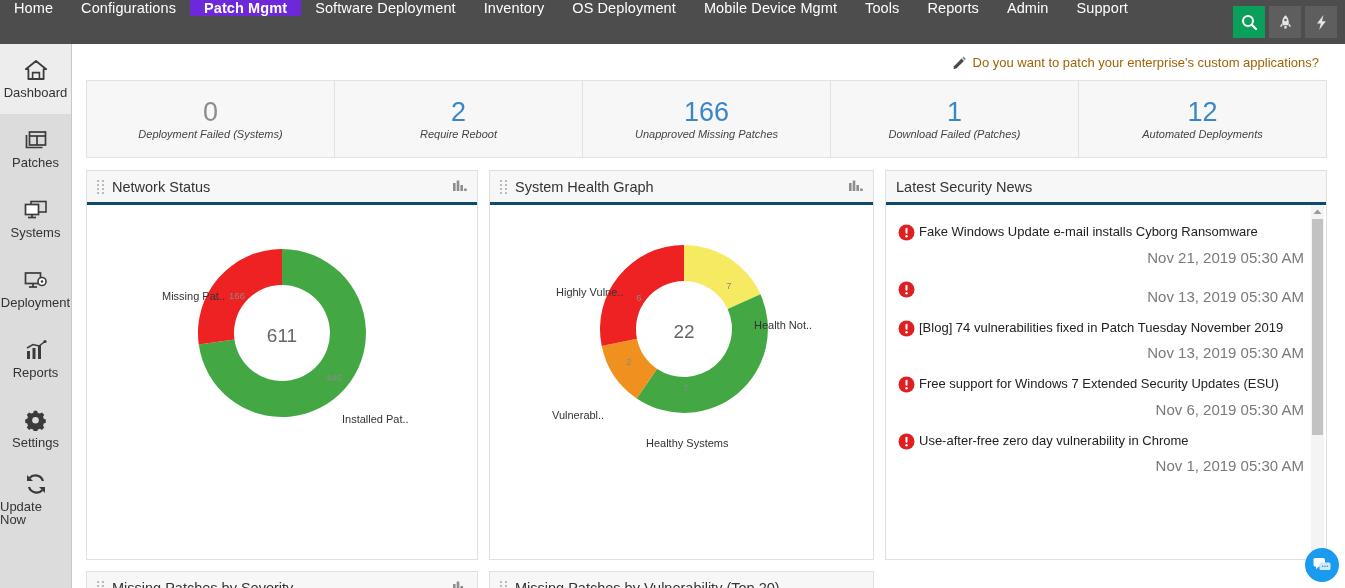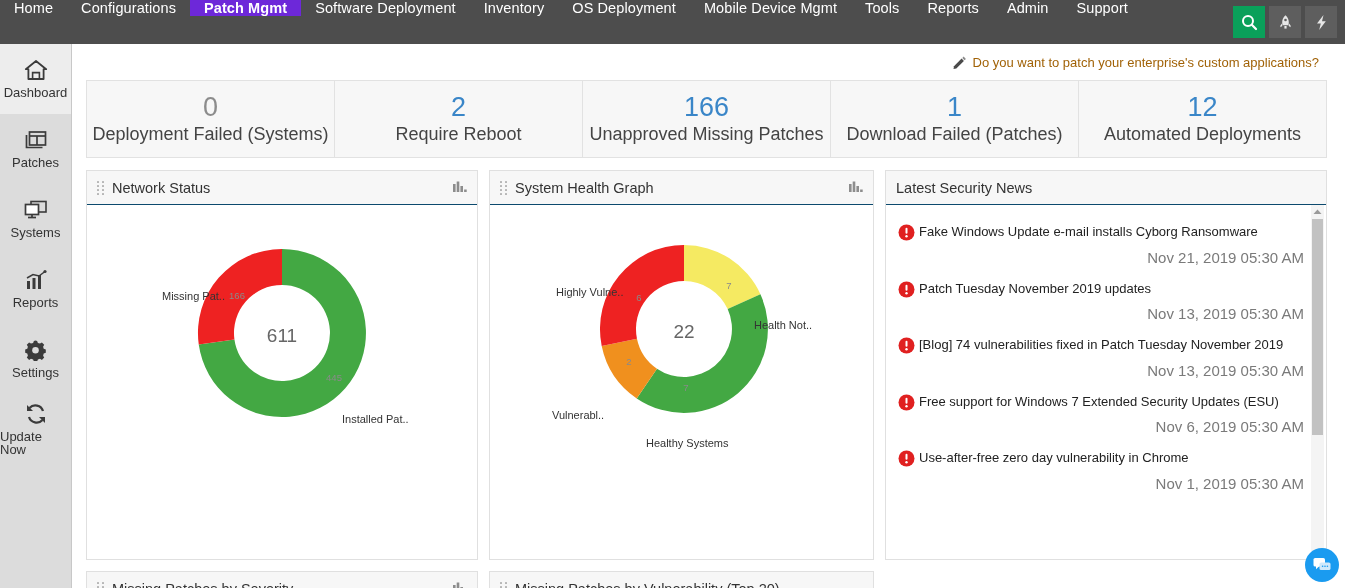--- a/index.html
+++ b/index.html
@@ -100,40 +100,40 @@
     display: flex; flex-direction: column;
     align-items: center; justify-content: center;
     gap: 2px;
     border-right: 1px solid #e2e2e2;
     cursor: pointer;
   }
   .kpi:last-child { border-right: none; }
   .kpi-value { font-size: 27px; font-weight: 400; line-height: 1.05; }
   .kpi-value.blue { color: #3a86c8; }
   .kpi-value.gray { color: #8c8c8c; }
-  .kpi-label { font-size: 18px; color: #444; }
+  .kpi-label { font-size: 11px; color: #444; font-style: italic; }
 
   
   .cards {
     display: flex;
     gap: 11px;
     margin-top: 12px;
   }
   .col-left  { width: 392px; }
   .col-mid   { width: 385px; }
   .col-right { flex: 1; }
 
   .card {
     border: 1px solid #e0e0e0;
     background: #fff;
   }
   .card-head {
     height: 34px;
     background: #f7f7f7;
-    border-bottom: 1px solid #0c4a6e;
+    border-bottom: 3px solid #0c4a6e;
     display: flex; align-items: center;
     padding: 0 10px;
     gap: 8px;
   }
   .card-title { font-size: 14.5px; color: #333; flex: 1; }
   .drag-handle {
     width: 7px; height: 14px;
     display: grid;
     grid-template-columns: 2px 2px;
     grid-template-rows: repeat(4, 2px);
@@ -266,20 +266,32 @@
             <rect x="8" y="2.5" width="15" height="10.5" fill="none" stroke="#3b3b3b" stroke-width="1.6"></rect>
             <rect x="2.5" y="5.5" width="13" height="10" fill="#fff" stroke="#3b3b3b" stroke-width="1.7"></rect>
             <line x1="9" y1="18.5" x2="9" y2="15.5" stroke="#3b3b3b" stroke-width="1.7"></line>
             <line x1="5" y1="18.5" x2="13" y2="18.5" stroke="#3b3b3b" stroke-width="1.7"></line>
           </svg>
       </span>
       <span class="side-label">Systems</span>
     </div>
     <div class="side-item">
       <span class="side-icon">
+        <svg width="26" height="22" viewBox="0 0 26 22">
+            <rect x="2.5" y="4" width="15" height="10.5" fill="none" stroke="#3b3b3b" stroke-width="1.7"></rect>
+            <line x1="10" y1="18" x2="10" y2="14.5" stroke="#3b3b3b" stroke-width="1.7"></line>
+            <line x1="6" y1="18" x2="14" y2="18" stroke="#3b3b3b" stroke-width="1.7"></line>
+            <circle cx="19" cy="12.5" r="4" fill="#fff" stroke="#3b3b3b" stroke-width="1.6"></circle>
+            <circle cx="19" cy="12.5" r="1.3" fill="#3b3b3b"></circle>
+          </svg>
+      </span>
+      <span class="side-label">Deployment</span>
+    </div>
+    <div class="side-item">
+      <span class="side-icon">
         <svg width="24" height="22" viewBox="0 0 24 22">
             <rect x="3" y="12" width="3" height="8" fill="#3b3b3b"></rect>
             <rect x="8.5" y="9" width="3" height="11" fill="#3b3b3b"></rect>
             <rect x="14" y="6" width="3" height="14" fill="#3b3b3b"></rect>
             <polyline points="3,9 9,5.5 15,7 21,2.5" fill="none" stroke="#3b3b3b" stroke-width="1.5"></polyline>
             <circle cx="21" cy="2.5" r="1.6" fill="#3b3b3b"></circle>
           </svg>
       </span>
       <span class="side-label">Reports</span>
     </div>
@@ -447,21 +459,20 @@
 
             <div class="news-item">
               <span class="alert-icon">
                 <svg width="17" height="17" viewBox="0 0 17 17">
                     <circle cx="8.5" cy="8.5" r="8" fill="#e02020"></circle>
                     <rect x="7.5" y="3.7" width="2" height="6" rx="1" fill="#fff"></rect>
                     <circle cx="8.5" cy="12.3" r="1.2" fill="#fff"></circle>
                   </svg>
               </span>
               <div class="news-texts">
-                <div class="news-title">Patch Tuesday November 2019 updates</div>
                 <div class="news-date">Nov 13, 2019 05:30 AM</div>
               </div>
             </div>
 
             <div class="news-item">
               <span class="alert-icon">
                 <svg width="17" height="17" viewBox="0 0 17 17">
                     <circle cx="8.5" cy="8.5" r="8" fill="#e02020"></circle>
                     <rect x="7.5" y="3.7" width="2" height="6" rx="1" fill="#fff"></rect>
                     <circle cx="8.5" cy="12.3" r="1.2" fill="#fff"></circle>

